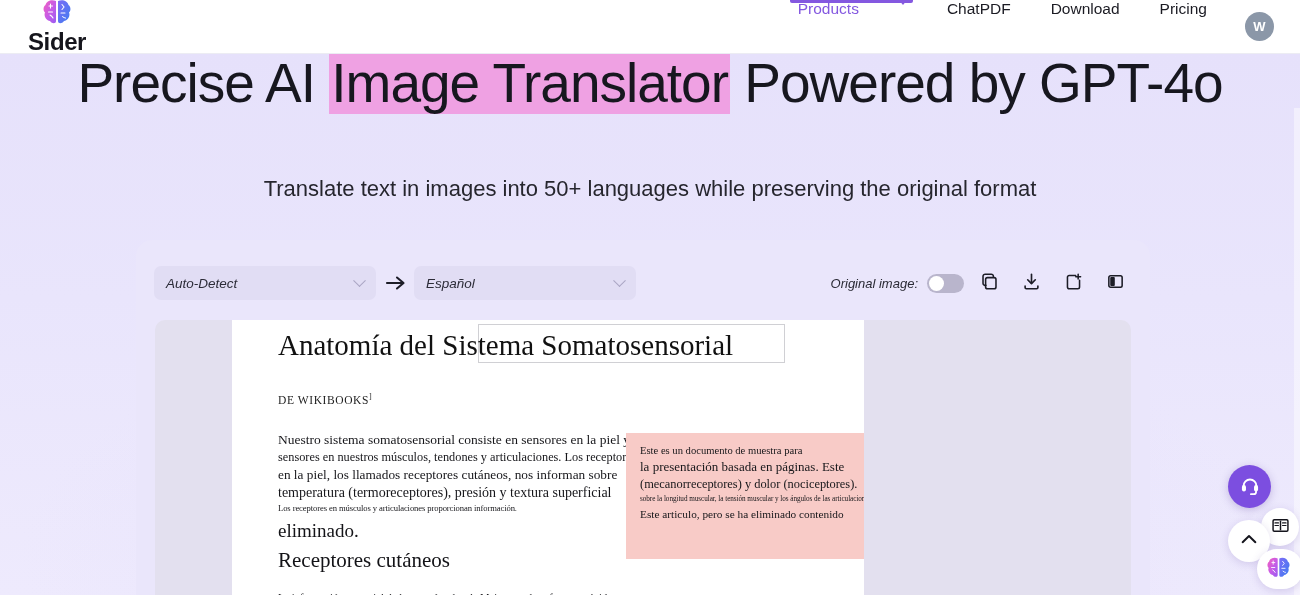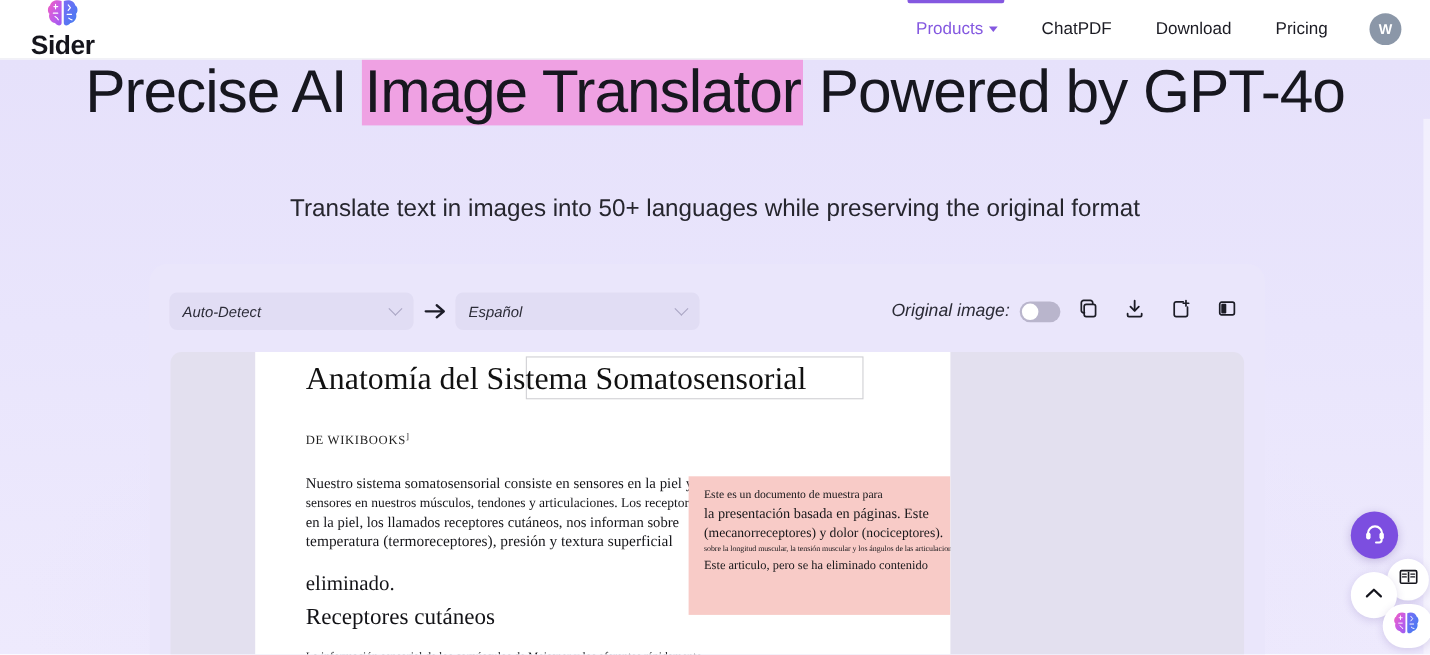--- a/index.html
+++ b/index.html
@@ -24,22 +24,23 @@
   .brand-logo { width: 30px; height: 28px; display: block; }
   .brand-name {
     font-size: 24px; font-weight: bold; color: #15151c;
     letter-spacing: -0.4px;
   }
   .nav { margin-left: auto; display: flex; align-items: center; gap: 0; margin-right: 26px; }
   .nav-item {
     position: relative;
     font-size: 15.5px; color: #1b1b23;
     padding: 0 20px; height: 54px;
-    display: flex; align-items: center; cursor: pointer;
+    display: flex; align-items: flex-start; cursor: pointer;
     white-space: nowrap;
+    gap: 35px;
   }
   .nav-item.products { color: #8458e0; }
   .nav-item.products .top-underline {
     position: absolute; top: 0; left: 12px; right: 14px;
     height: 3px; background: #8458e0; border-radius: 0 0 2px 2px;
   }
   .caret {
     display: inline-block; margin-left: 5px;
     width: 0; height: 0;
     border-left: 4px solid transparent;
@@ -114,21 +115,21 @@
   #tgt-lang { left: 278px; width: 222px; }
   .swap-arrow {
     position: absolute; left: 248px; top: 6px;
     width: 24px; height: 22px;
     display: flex; align-items: center; justify-content: center;
   }
   .right-tools {
     position: absolute; right: 18px; top: 0;
     height: 34px; display: flex; align-items: center; gap: 0;
   }
-  .orig-label { font-size: 16px; color: #2a2a35; margin-right: 9px; }
+  .orig-label { font-size: 13px; color: #2a2a35; margin-right: 9px; }
   .toggle {
     width: 37px; height: 19px; border-radius: 10px;
     background: #b9b5cc; position: relative; cursor: pointer;
   }
   .toggle .knob {
     position: absolute; left: 2px; top: 2px;
     width: 15px; height: 15px; border-radius: 50%;
     background: #fff;
   }
   .ic-btn {
@@ -390,20 +391,21 @@
 
             <div class="doc-source">
               <span>DE WIKIBOOKS</span><sup>]</sup>
             </div>
 
             <div class="para-block">
               <div class="para-line pl1">Nuestro sistema somatosensorial consiste en sensores en la piel y</div>
               <div class="para-line pl2">sensores en nuestros músculos, tendones y articulaciones. Los receptores</div>
               <div class="para-line pl3">en la piel, los llamados receptores cutáneos, nos informan sobre</div>
               <div class="para-line pl4">temperatura (termoreceptores), presión y textura superficial</div>
+              <div class="para-line pl5">Los receptores en músculos y articulaciones proporcionan información.</div>
             </div>
 
             <div class="eliminado">eliminado.</div>
 
             <div class="pink-box">
               <div class="pk-line pk1">Este es un documento de muestra para</div>
               <div class="pk-line pk2">la presentación basada en páginas. Este</div>
               <div class="pk-line pk3">(mecanorreceptores) y dolor (nociceptores).</div>
               <div class="pk-line pk4">sobre la longitud muscular, la tensión muscular y los ángulos de las articulaciones.</div>
               <div class="pk-line pk5">Este articulo, pero se ha eliminado contenido</div>

